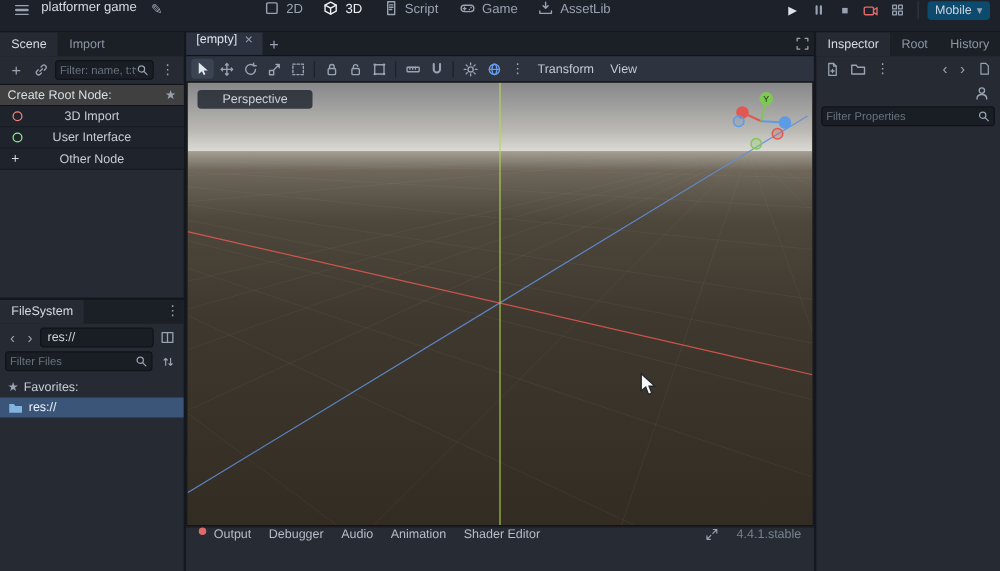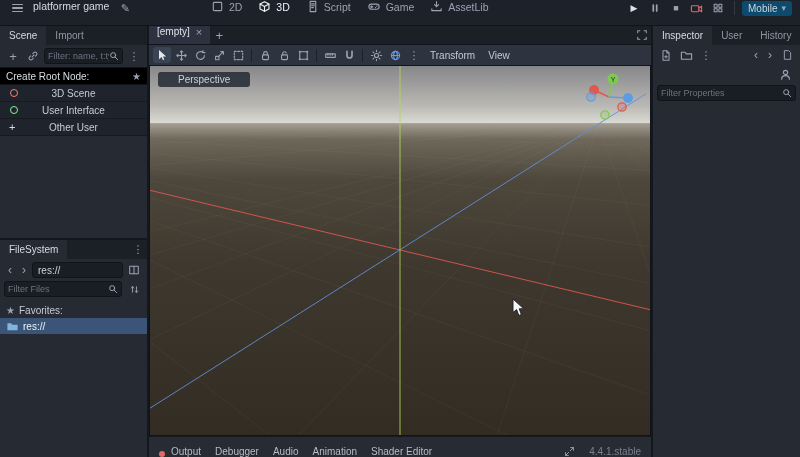--- a/index.html
+++ b/index.html
@@ -41,21 +41,21 @@
   .tab.active{background:var(--bg3);color:#d6dbe3}
 
   
   #scene-dock{height:212px;background:var(--bg3);display:flex;flex-direction:column;flex:none}
   .sd-toolbar{display:flex;align-items:center;gap:2px;padding:3px 4px;flex:none}
   .filter-box{flex:1;display:flex;align-items:center;background:var(--field);border:1px solid var(--border);
               border-radius:3px;height:16px;padding:0 3px;min-width:0}
   .filter-box input{flex:1;min-width:0;background:transparent;border:none;outline:none;color:var(--txt);
                     font-size:9px;font-family:"Liberation Sans",sans-serif}
   .filter-box input::placeholder{color:var(--faint)}
-  .create-root{height:18px;background:#000000;border-top:1px solid var(--border);border-bottom:1px solid var(--border);
+  .create-root{height:18px;background:#404040;border-top:1px solid var(--border);border-bottom:1px solid var(--border);
                display:flex;align-items:center;padding:0 6px;color:#d9dee6}
   .create-root .star{margin-left:auto;color:var(--dim);font-size:10px}
   .node-row{height:17px;background:#1f232b;border-bottom:1px solid #171a21;position:relative;
             display:flex;align-items:center;justify-content:center}
   .node-row .circ{position:absolute;left:10px;width:8px;height:8px;border-radius:50%;border:1.5px solid #fff}
   .node-row .plus-ic{position:absolute;left:9px;color:#d6dbe3;font-size:11px;line-height:1}
   .node-label{color:#c6ccd6}
 
   
   #fs-dock{flex:1;background:var(--bg3);display:flex;flex-direction:column;min-height:0}
@@ -85,21 +85,21 @@
 
   
   #viewport{flex:1;position:relative;border:1px solid var(--border);min-height:0;overflow:hidden;background:#3a352c}
   #vp-svg{position:absolute;inset:0;width:100%;height:100%}
   .persp-btn{position:absolute;top:6px;left:8px;background:rgba(36,41,51,.85);border-radius:3px;
              padding:2px 20px;color:#ccd2dc;font-size:10px}
   .gizmo{position:absolute;top:4px;right:14px}
   .mouse-cursor{position:absolute;left:362px;top:232px}
 
   
-  #bottom-bar{height:21px;background:#262b34;border-top:1px solid #171a20;display:flex;align-items:flex-end;
+  #bottom-bar{height:36px;background:#262b34;border-top:1px solid #171a20;display:flex;align-items:flex-start;
               gap:14px;padding:0 10px;flex:none}
   .reddot{width:6px;height:6px;border-radius:50%;background:#e06a6a;margin-right:-8px}
   .bb-item{color:#b6bdc8}
   .version{color:#79828f}
 
   
   #inspector-dock{flex:1;background:var(--bg3);display:flex;flex-direction:column;min-height:0}
   .insp-toolbar{display:flex;align-items:center;gap:2px;padding:2px 4px;flex:none}
   .insp-person{display:flex;justify-content:flex-end;padding:1px 6px;flex:none}
   .insp-filter{padding:2px 4px 4px;flex:none}
@@ -228,29 +228,29 @@
           <div class="icon-btn">
             <span class="glyph">⋮</span>
           </div>
         </div>
         <div class="create-root">
           <span>Create Root Node:</span>
           <span class="star">★</span>
         </div>
         <div class="node-row">
           <span class="circ" style="border-color:#fc7f7f"></span>
-          <span class="node-label">3D Scene</span>
+          <span class="node-label">3D Import</span>
         </div>
         <div class="node-row">
           <span class="circ" style="border-color:#8eef97"></span>
           <span class="node-label">User Interface</span>
         </div>
         <div class="node-row">
           <span class="plus-ic">+</span>
-          <span class="node-label">Other User</span>
+          <span class="node-label">Other Node</span>
         </div>
         <div class="flex"></div>
       </div>
 
       <div id="fs-dock">
         <div class="tabs-row">
           <div class="tab active">
             <span>FileSystem</span>
           </div>
           <div class="flex"></div>
@@ -489,21 +489,21 @@
       </div>
     </div>
 
     <div id="right-dock">
       <div id="inspector-dock">
         <div class="tabs-row">
           <div class="tab active">
             <span>Inspector</span>
           </div>
           <div class="tab">
-            <span>User</span>
+            <span>Root</span>
           </div>
           <div class="tab">
             <span>History</span>
           </div>
         </div>
         <div class="insp-toolbar">
           <div class="icon-btn">
             <svg class="ic" width="12" height="13" viewBox="0 0 14 14">
               <path d="M3.5 1.5 h4.5 l2.5 2.5 V12.5 H3.5 z"></path>
                 <path d="M8 1.5 V4 h2.5 M7 7 v3 M5.5 8.5 h3"></path>

